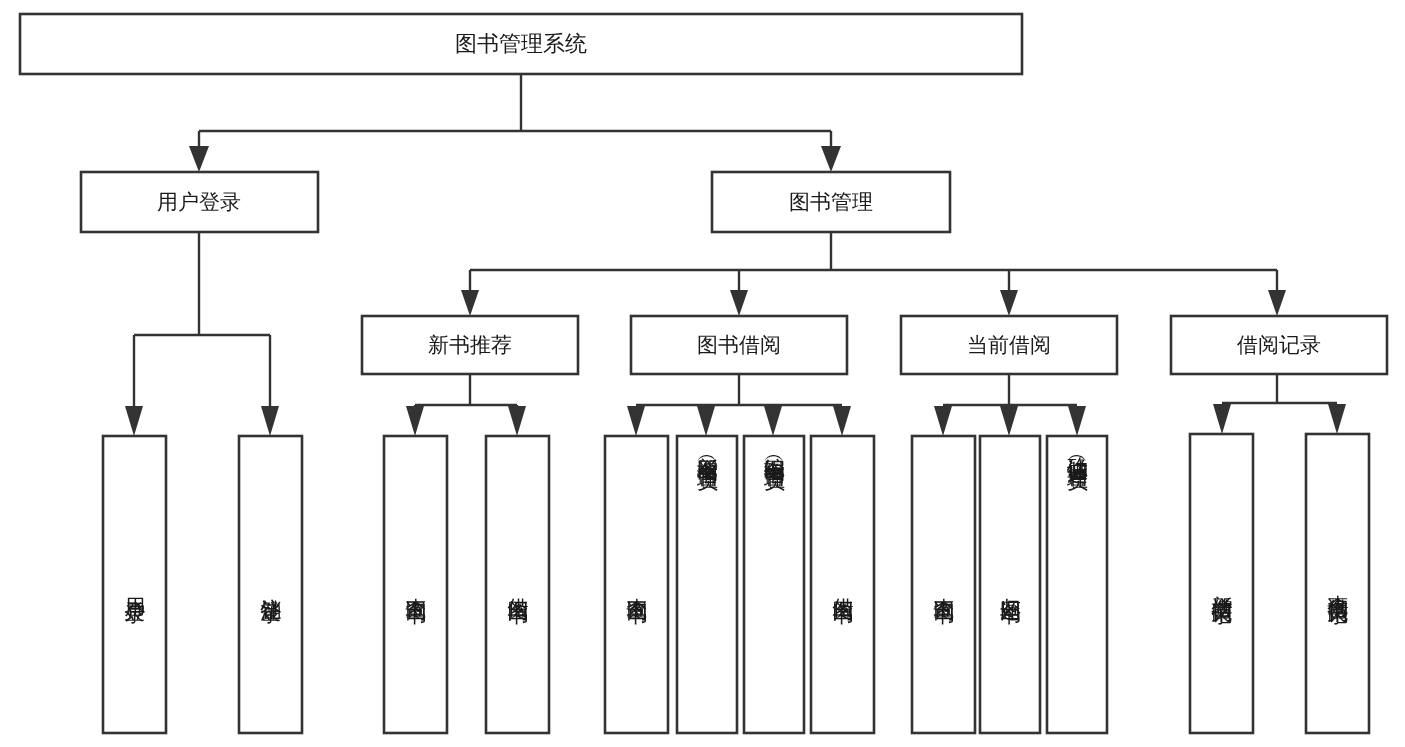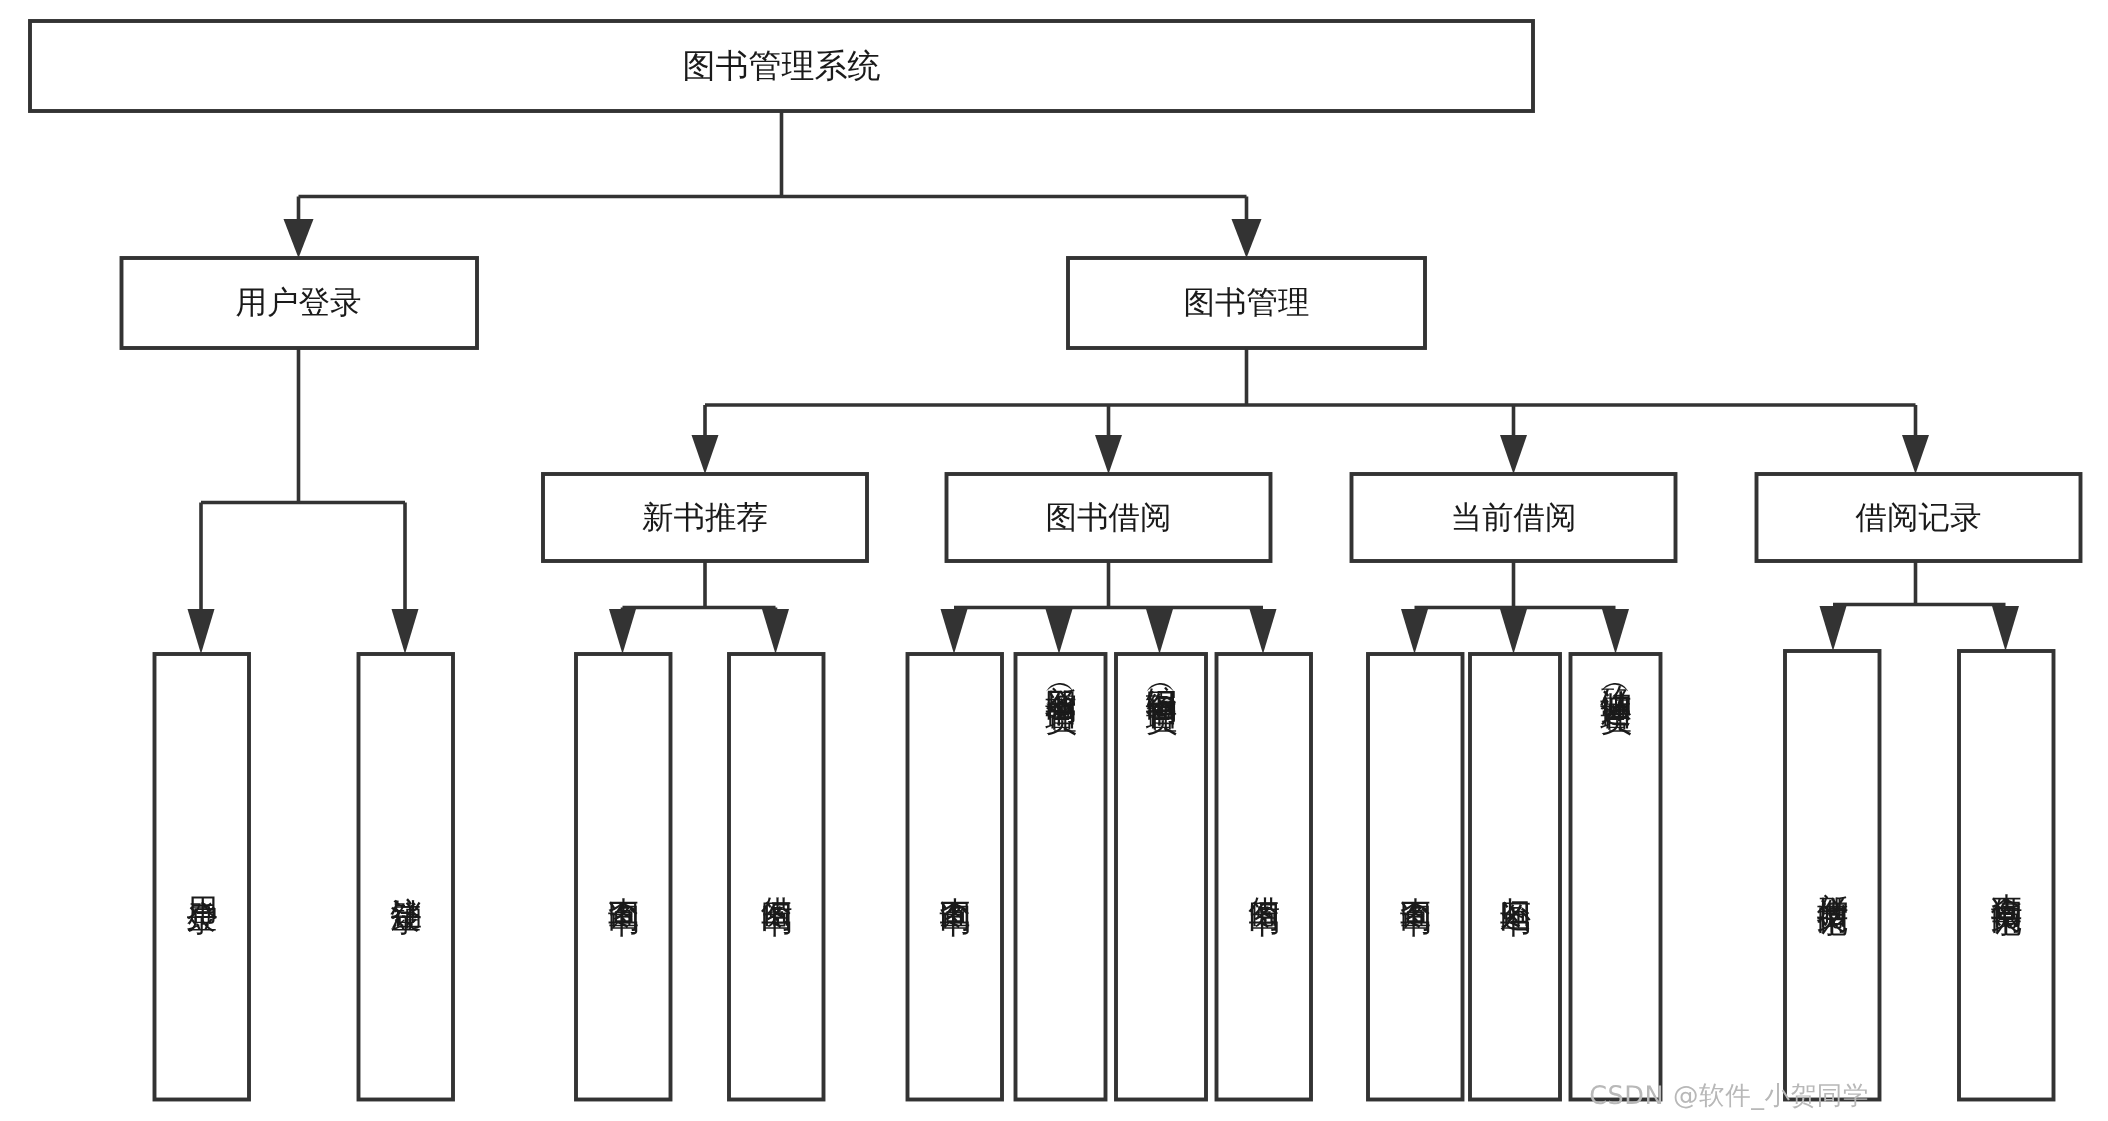--- a/index.html
+++ b/index.html
@@ -231,14 +231,13 @@
   </div>
 
   <div class="vlabel-wrap" style="left:1190px; top:434px; width:63px; height:299px;">
     <span class="vlabel">新增借阅记录</span>
   </div>
 
   <div class="vlabel-wrap" style="left:1306px; top:434px; width:63px; height:299px;">
     <span class="vlabel">查询借阅记录</span>
   </div>
 
-  <div class="watermark">CSDN @软件_小贺同学</div>
 </div>
 
 </body></html>

